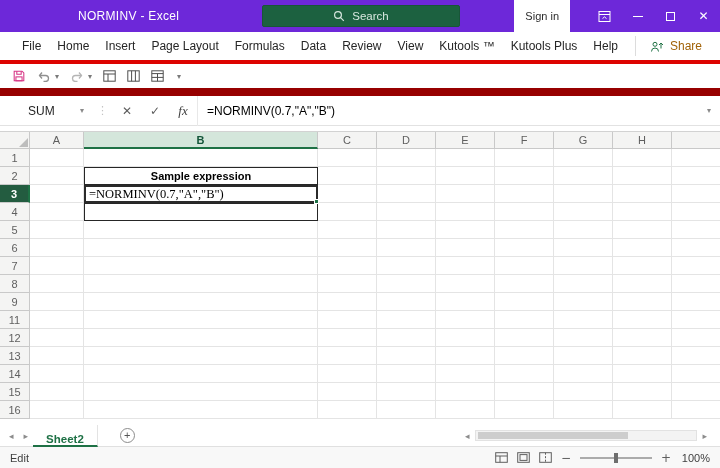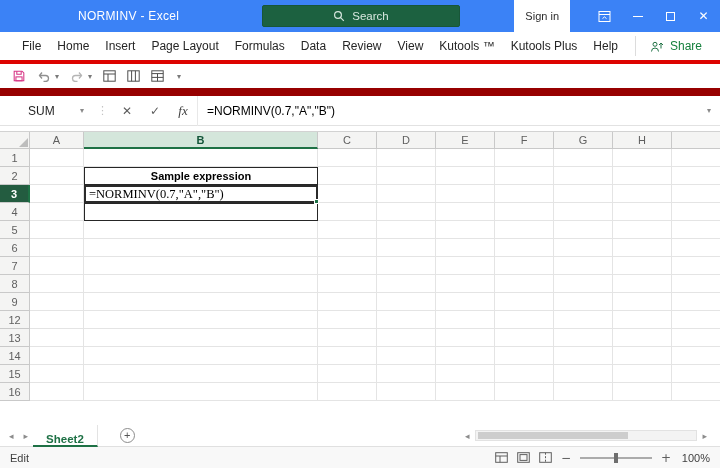--- a/index.html
+++ b/index.html
@@ -5,38 +5,38 @@
   * { box-sizing: border-box; margin: 0; padding: 0; }
   html,body { margin:0; }
   body {
     width:720px; height:468px; overflow:hidden; background:#fff;
     font-family:"Liberation Sans","DejaVu Sans",sans-serif;
   }
   .window { width:720px; height:468px; display:flex; flex-direction:column;
             box-shadow: inset 0 0 0 1px rgba(60,90,120,.35); }
 
   
-  .titlebar { height:32px; background:#3b82f6; position:relative; display:flex; align-items:center; color:#fff; flex:0 0 32px;text-align:right; }
+  .titlebar { height:32px; background:#6d28d9; position:relative; display:flex; align-items:center; color:#fff; flex:0 0 32px;text-align:right; }
   .tb-title { font-size:12px; margin-left:78px; letter-spacing:.3px; }
   .search { position:absolute; left:262px; top:5px; width:198px; height:22px; background:#1c6140;
             border:1px solid #185638; border-radius:2px; display:flex; align-items:center; justify-content:center; gap:7px;
             color:#d8e8df; font-size:11.5px; cursor:pointer; }
   .tb-right { margin-left:auto; display:flex; align-items:center; height:32px; }
   .signin { background:#ffffff; color:#2b2b2b; font-size:11px; padding:13px 11px; border-radius:2px; margin-right:18px; cursor:pointer;margin-left:48px; }
   .tb-btn { width:33px; height:32px; display:flex; align-items:center; justify-content:center; cursor:pointer; }
   .min-glyph { display:block; width:10px; height:1px; background:#fff; }
   .max-glyph { display:block; width:9px; height:9px; border:1px solid #fff; }
   .close-glyph { font-family:"DejaVu Sans",sans-serif; font-size:12px; color:#fff; }
 
   
   .menubar { height:28px; flex:0 0 28px; background:#fff; display:flex; align-items:center; padding-left:14px; }
   .mi { font-size:12px; color:#262626; padding:0 8px; cursor:pointer; white-space:nowrap; }
   .share { margin-left:auto; margin-right:12px; display:flex; align-items:center; gap:6px;
            border-left:1px solid #dcdcdc; padding:3px 6px 3px 14px; cursor:pointer; }
-  .share span { font-size:12px; color:#15803d; }
+  .share span { font-size:12px; color:#a16207; }
 
   
   .stripe1 { height:4px; flex:0 0 4px; background:#dd0300; }
   .stripe2 { height:8px; flex:0 0 8px; background:#970000; }
 
   
   .qat { height:24px; flex:0 0 24px; background:#fff; display:flex; align-items:center; gap:11px; padding-left:12px; }
   .qat .caret { font-family:"DejaVu Sans",sans-serif; font-size:8px; color:#7a7a7a; margin-left:-7px; }
   .qat-btn { display:flex; align-items:center; cursor:pointer; }
 
@@ -344,20 +344,32 @@
           <div class="cell" style="flex: 0 0 234px;"></div>
           <div class="cell" style="flex: 0 0 59px;"></div>
           <div class="cell" style="flex: 0 0 59px;"></div>
           <div class="cell" style="flex: 0 0 59px;"></div>
           <div class="cell" style="flex: 0 0 59px;"></div>
           <div class="cell" style="flex: 0 0 59px;"></div>
           <div class="cell" style="flex: 0 0 59px;"></div>
           <div class="cell fill"></div>
         </div>
         <div class="grid-row">
+          <div class="row-h">11</div>
+          <div class="cell" style="flex: 0 0 54px;"></div>
+          <div class="cell" style="flex: 0 0 234px;"></div>
+          <div class="cell" style="flex: 0 0 59px;"></div>
+          <div class="cell" style="flex: 0 0 59px;"></div>
+          <div class="cell" style="flex: 0 0 59px;"></div>
+          <div class="cell" style="flex: 0 0 59px;"></div>
+          <div class="cell" style="flex: 0 0 59px;"></div>
+          <div class="cell" style="flex: 0 0 59px;"></div>
+          <div class="cell fill"></div>
+        </div>
+        <div class="grid-row">
           <div class="row-h">12</div>
           <div class="cell" style="flex: 0 0 54px;"></div>
           <div class="cell" style="flex: 0 0 234px;"></div>
           <div class="cell" style="flex: 0 0 59px;"></div>
           <div class="cell" style="flex: 0 0 59px;"></div>
           <div class="cell" style="flex: 0 0 59px;"></div>
           <div class="cell" style="flex: 0 0 59px;"></div>
           <div class="cell" style="flex: 0 0 59px;"></div>
           <div class="cell" style="flex: 0 0 59px;"></div>
           <div class="cell fill"></div>

